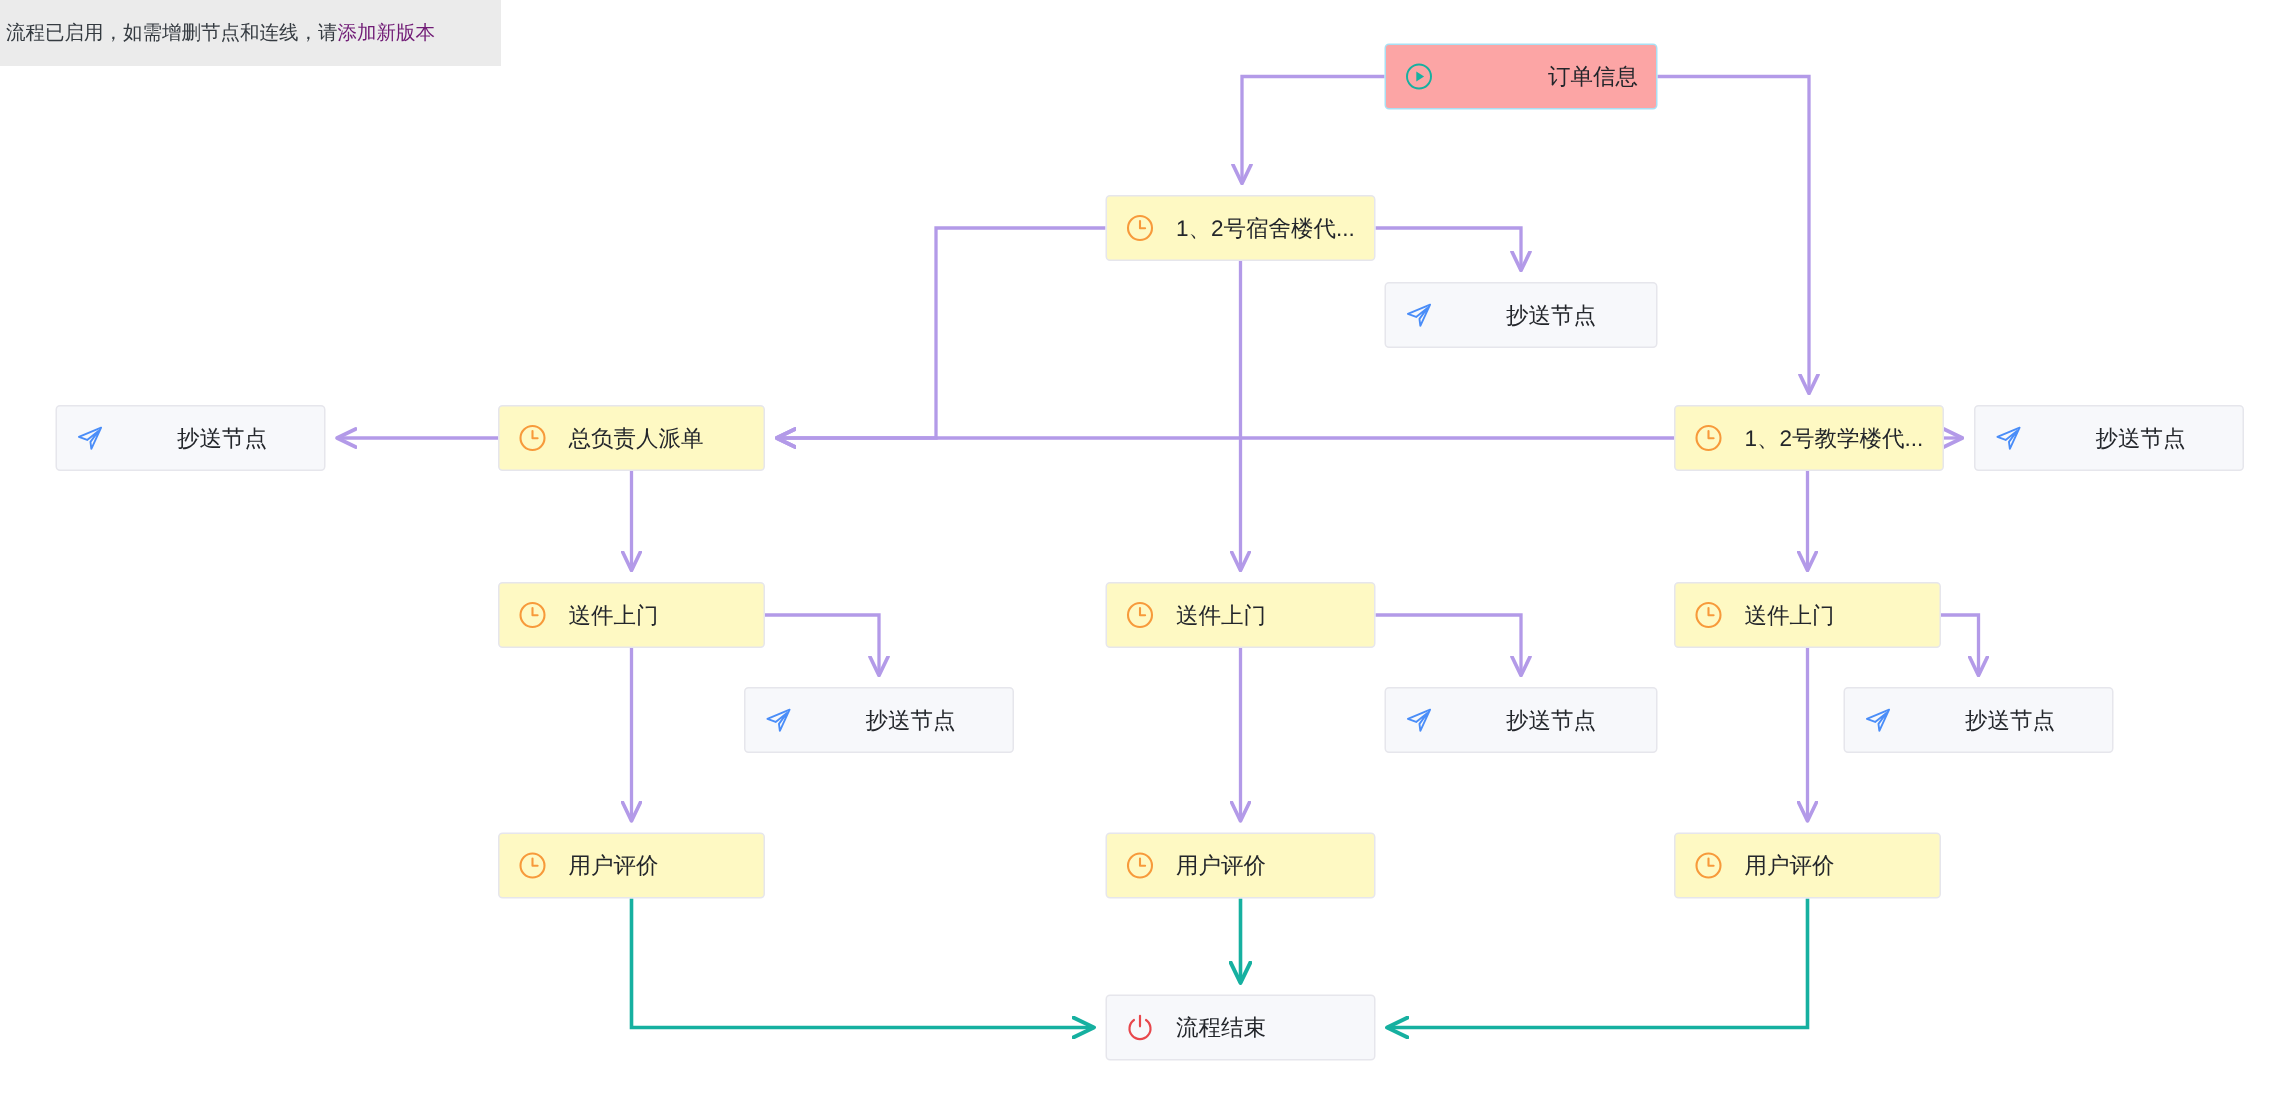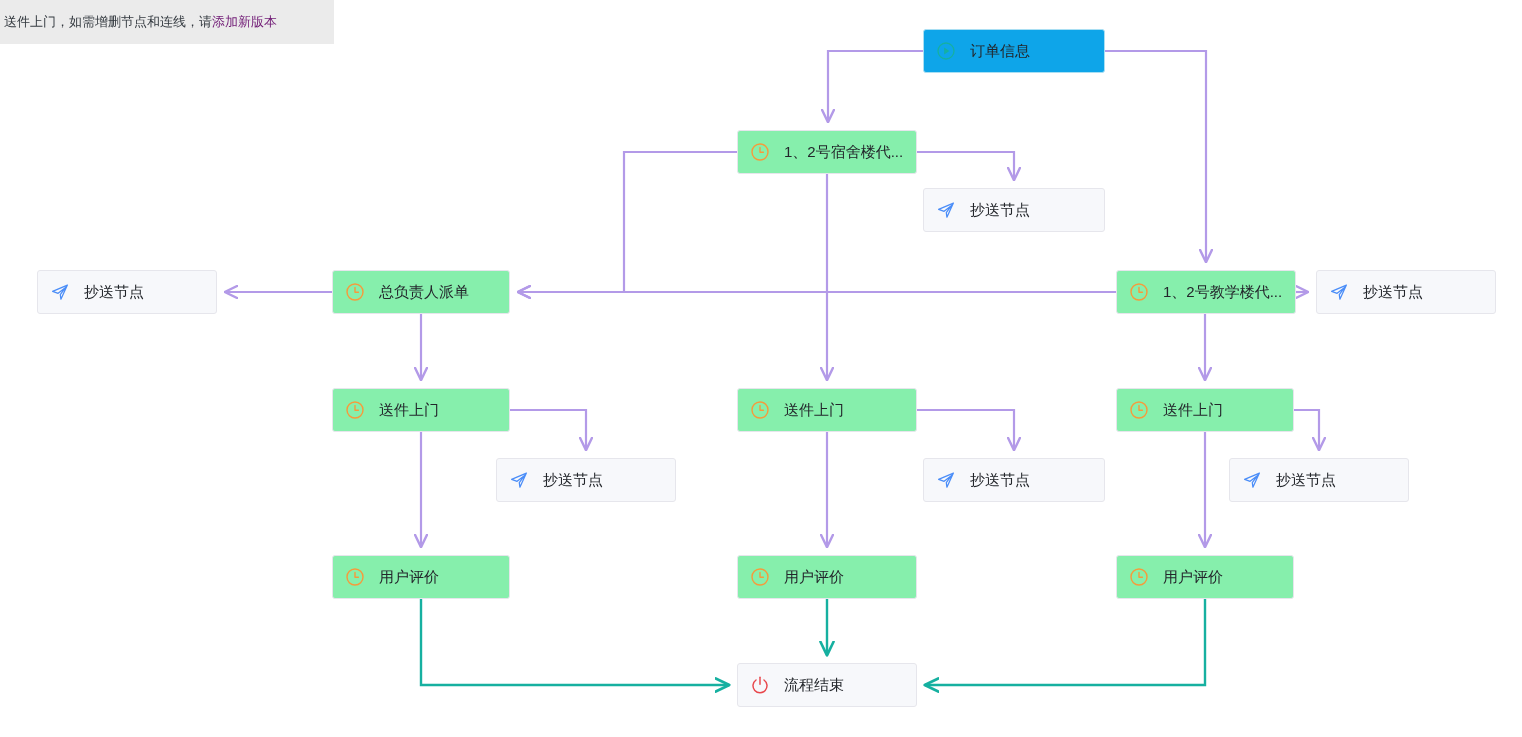--- a/index.html
+++ b/index.html
@@ -26,55 +26,56 @@
 
   
   #edges { position: absolute; left: 0; top: 0; width: 1522px; height: 737px; z-index: 5; }
 
   
   .node {
     position: absolute;
     height: 44px;
     border: 1px solid #e6e6ec;
     border-radius: 3px;
-    background: #86efac;
+    background: #fef9c3;
     display: flex; align-items: center;
     padding: 0 12px;
     z-index: 10;
     cursor: pointer;
     box-shadow: 0 0 0 0 rgba(0,0,0,0);
   }
   .node .ico {
     width: 20px; height: 20px;
     flex: 0 0 20px;
     margin-right: 14px;
     display: flex; align-items: center; justify-content: center;
   }
   .node .lbl {
     font-size: 15px;
     color: #23262b;
     white-space: nowrap;
     overflow: hidden;
     text-overflow: ellipsis;
   }
   .node.start {
-    background: #0ea5e9;
+    background: #fca5a5;
     border: 1px solid #a9dff3;
+    justify-content: space-between;
   }
   .node.start .lbl { color: #23262b; }
-  .node.cc { background: #f7f8fb; }
+  .node.cc { background: #f7f8fb; gap: 34px; }
   .node.end { background: #f7f8fb; }
 </style>
 </head>
 <body>
 
 <div id="canvas">
 
   <div class="banner">
-    <span>送件上门，如需增删节点和连线，请</span>
+    <span>流程已启用，如需增删节点和连线，请</span>
       <span class="link">添加新版本</span>
   </div>
 
   <svg id="edges">
     <defs>
       <marker id="arw-purple" viewBox="0 0 10 10" refX="9" refY="5" markerWidth="6.5" markerHeight="6.5" orient="auto-start-reverse">
         <path d="M 0.5 0.8 L 9.2 5 L 0.5 9.2" fill="none" stroke="#b39ae8" stroke-width="1.7" stroke-linecap="round" stroke-linejoin="round"></path>
       </marker>
       <marker id="arw-teal" viewBox="0 0 10 10" refX="9" refY="5" markerWidth="6.5" markerHeight="6.5" orient="auto-start-reverse">
         <path d="M 0.5 0.8 L 9.2 5 L 0.5 9.2" fill="none" stroke="#16b0a0" stroke-width="1.7" stroke-linecap="round" stroke-linejoin="round"></path>

